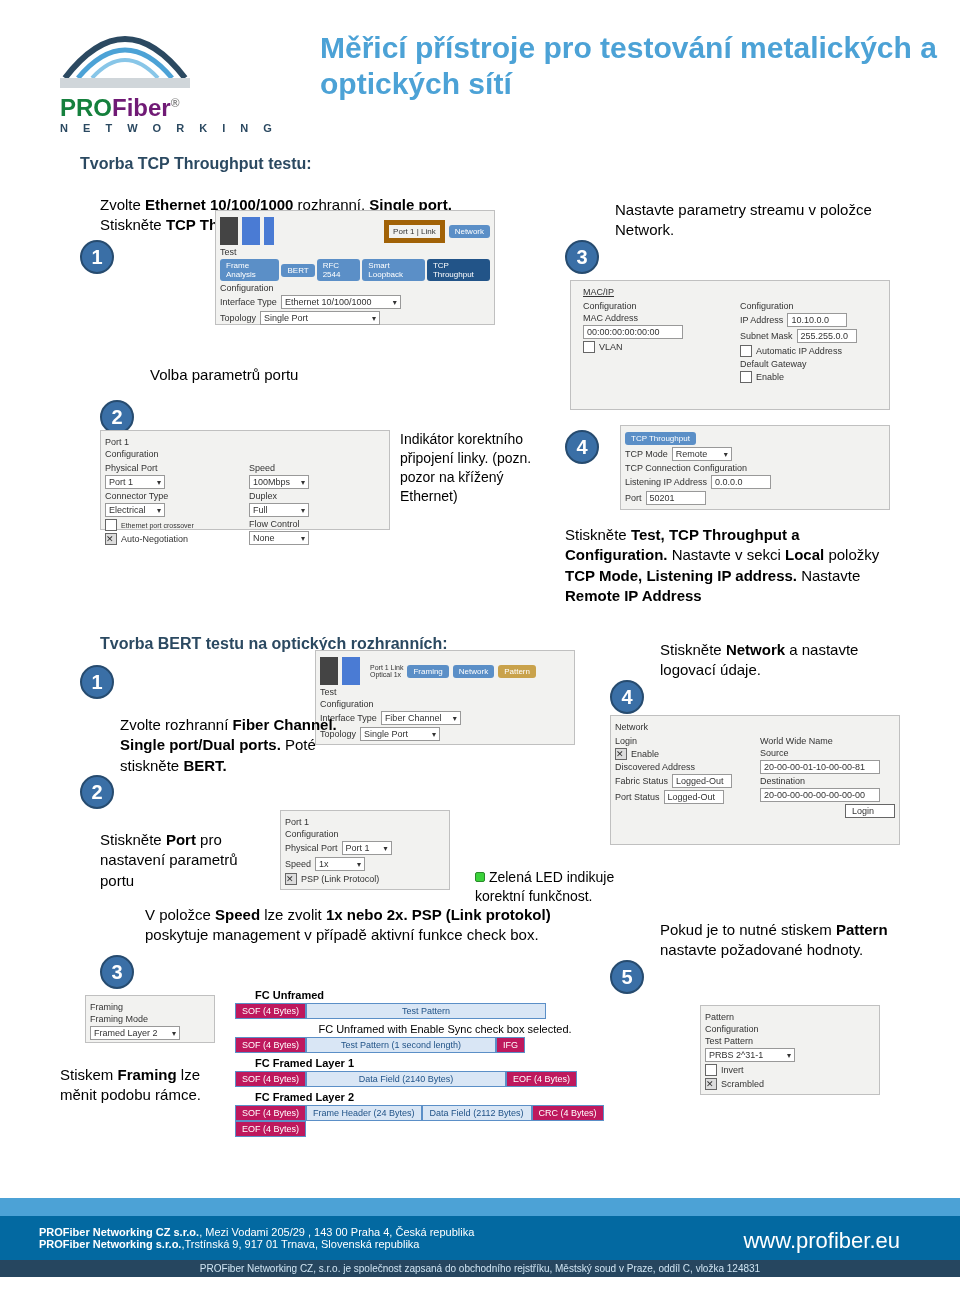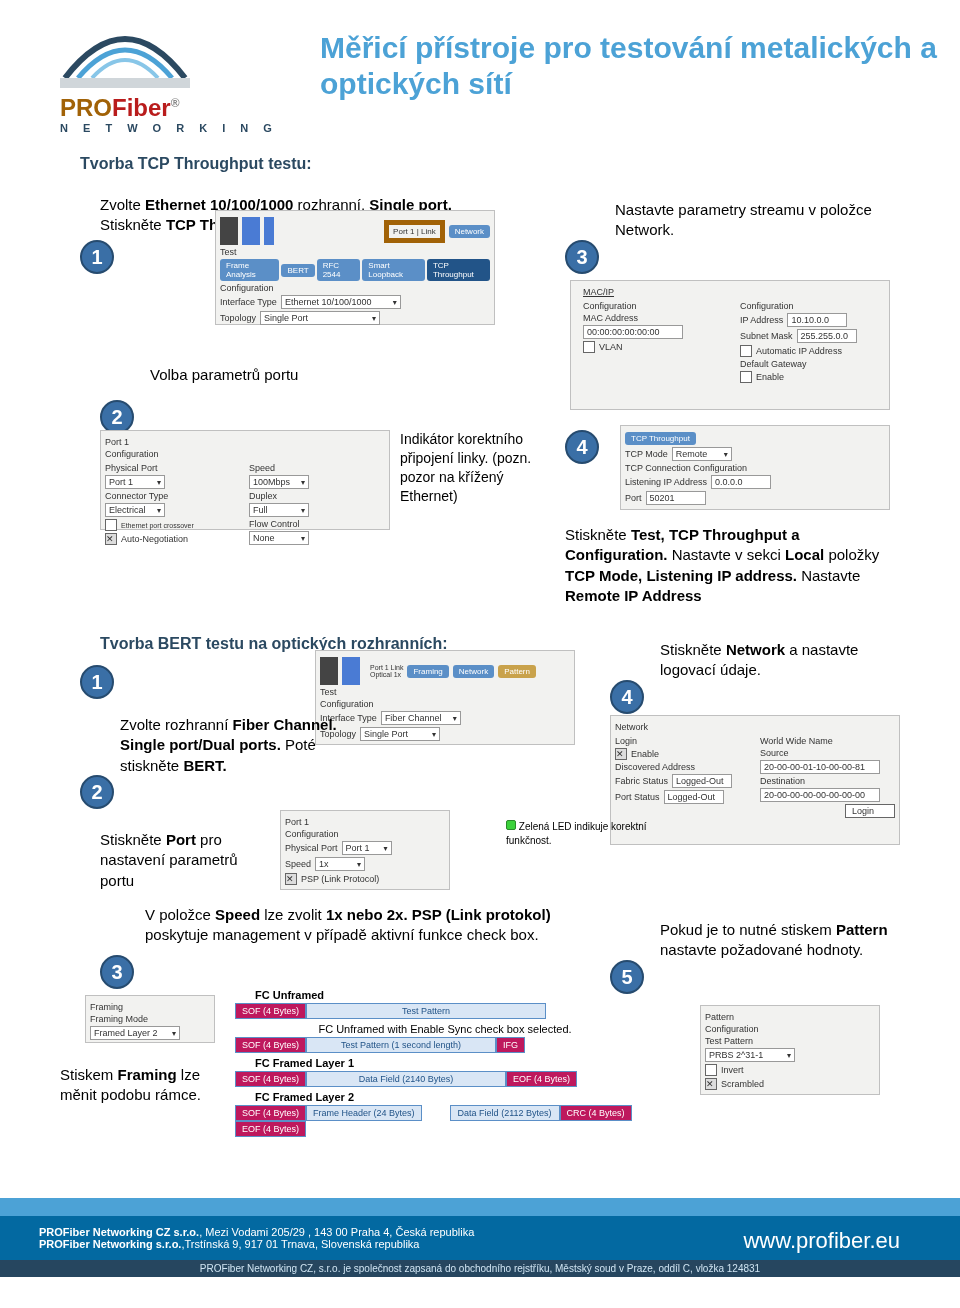--- a/index.html
+++ b/index.html
@@ -2,22 +2,22 @@
 <html><head>
 <meta charset="utf-8">
 <style>
   * { box-sizing: border-box; margin: 0; padding: 0; }
   body { font-family: Tahoma, Verdana, sans-serif; background: #fff; width: 960px; color: #000; }
   .page { position: relative; width: 960px; height: 1308px; }
 
   .logo { position: absolute; left: 60px; top: 20px; width: 220px; }
   .logo-shape { width: 130px; height: 70px; }
   .logo-text { font-weight: bold; font-size: 24px; }
-  .logo-text .pro { color: #a16207; }
-  .logo-text .fiber { color: #b91c1c; }
+  .logo-text .pro { color: #15803d; }
+  .logo-text .fiber { color: #701a75; }
   .logo-r { font-size: 12px; color: #888; vertical-align: super; }
   .logo-sub { letter-spacing: 6px; font-size: 11px; color: #2b4961; font-weight: bold; }
 
   .title { position: absolute; left: 320px; top: 30px; font-size: 30px; font-weight: bold; color: #4ca2d6; line-height: 1.2; }
 
   .section-title { font-weight: bold; color: #2b4961; font-size: 16px; }
   .body-text { font-size: 15px; line-height: 1.35; color: #000; }
   .body-text b { font-weight: bold; }
 
   .num-badge { width: 34px; height: 34px; border-radius: 50%; background: #3a6fa6; border: 2px solid #264b6f; color: #fff; font-weight: bold; font-size: 20px; text-align: center; line-height: 30px; position: absolute; }
@@ -342,21 +342,21 @@
     <div class="row">
         <span>Speed</span>
       <span class="fld drop" style="width:50px;">1x</span>
       </div>
     <div class="row">
         <span class="chk" style="background:#ddd;">✕</span>
         <span>PSP (Link Protocol)</span>
       </div>
   </div>
 
-  <div class="body-text" style="position:absolute; left:475px; top:820px; width:160px; font-size:10px;margin-left:31px;">
+  <div class="body-text" style="position:absolute; left:475px; top:868px; width:160px; font-size:14px;">
     <span class="led"></span>&nbsp;<span>Zelená LED indikuje korektní funkčnost.</span>
   </div>
 
   <div class="body-text" style="position:absolute; left:145px; top:905px; width:430px;">
     V položce <b>Speed</b> lze zvolit <b>1x nebo 2x. PSP (Link protokol)</b> poskytuje management v případě aktivní funkce check box.
   </div>
   <div class="num-badge" style="left:100px; top:955px;">3</div>
 
   <div class="body-text" style="position:absolute; left:660px; top:920px; width:250px;">
     Pokud je to nutné stiskem <b>Pattern</b> nastavte požadované hodnoty.
@@ -380,21 +380,21 @@
   </div>
 
   <div class="frame-diagram" style="left:235px; top:985px; width:400px;">
     <div class="lbl">FC Unframed</div>
     <span class="fr blue">SOF (4 Bytes)</span><span class="fr pay" style="width:240px;">Test Pattern</span>
     <div class="lbl" style="font-weight:normal;text-align:center;">FC Unframed with Enable Sync check box selected.</div>
     <span class="fr blue">SOF (4 Bytes)</span><span class="fr pay" style="width:190px;">Test Pattern (1 second length)</span><span class="fr blue">IFG</span>
     <div class="lbl">FC Framed Layer 1</div>
     <span class="fr blue">SOF (4 Bytes)</span><span class="fr pay" style="width:200px;">Data Field (2140 Bytes)</span><span class="fr blue">EOF (4 Bytes)</span>
     <div class="lbl">FC Framed Layer 2</div>
-    <span class="fr blue">SOF (4 Bytes)</span><span class="fr pay">Frame Header (24 Bytes)</span><span class="fr pay" style="width:110px;margin-left:28px;">Data Field (2112 Bytes)</span><span class="fr blue">CRC (4 Bytes)</span><span class="fr blue">EOF (4 Bytes)</span>
+    <span class="fr blue">SOF (4 Bytes)</span><span class="fr pay">Frame Header (24 Bytes)</span><span class="fr pay" style="width:110px;">Data Field (2112 Bytes)</span><span class="fr blue">CRC (4 Bytes)</span><span class="fr blue">EOF (4 Bytes)</span>
   </div>
 
   <div class="shot" style="left:700px; top:1005px; width:180px; height:90px;">
     <div class="row">
         <span>Pattern</span>
       </div>
     <div class="row">
         <span>Configuration</span>
       </div>
     <div class="row">

